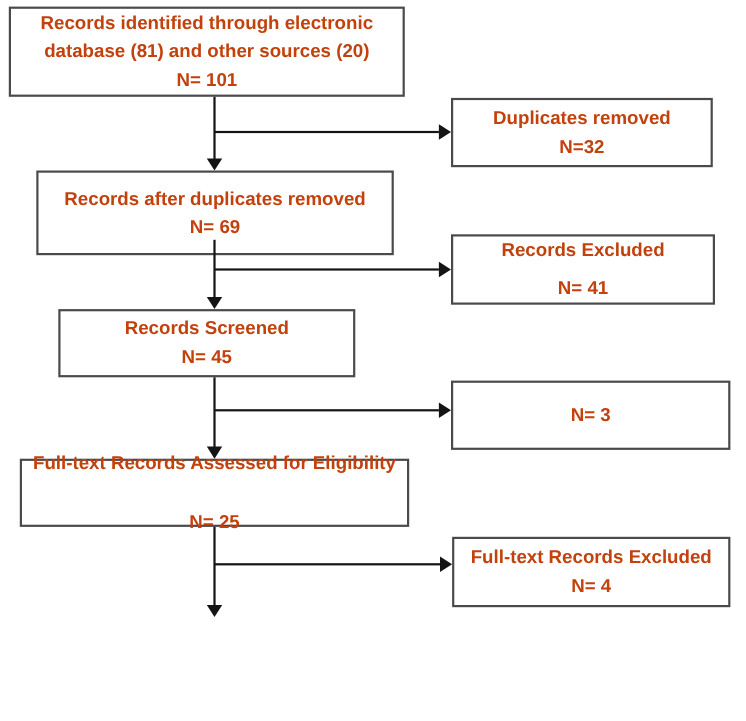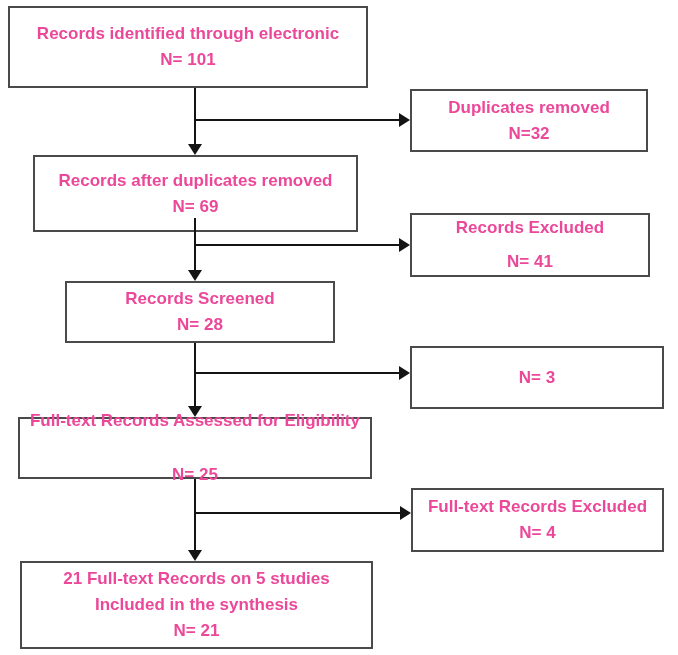--- a/index.html
+++ b/index.html
@@ -18,21 +18,21 @@
   .box {
     position: absolute;
     box-sizing: border-box;
     border: 2px solid #4a4a4a;
     background: #ffffff;
     display: flex;
     flex-direction: column;
     justify-content: center;
     align-items: center;
     text-align: center;
-    color: #ec4899;
+    color: #c2410c;
     font-size: 17px;
     line-height: 26px;
     font-weight: 600;
   }
   .vline {
     position: absolute;
     width: 2px;
     background: #141414;
   }
   .hline {
@@ -57,43 +57,39 @@
     border-left: 11px solid #141414;
   }
 </style>
 </head>
 <body>
 
 <div class="canvas">
 
   <div class="box" style="left:8px; top:6px; width:360px; height:82px;">
     <div>Records identified through electronic</div>
+    <div>database (81) and other sources (20)</div>
     <div>N= 101</div>
   </div>
 
   <div class="box" style="left:33px; top:155px; width:325px; height:77px;">
     <div>Records after duplicates removed</div>
     <div>N= 69</div>
   </div>
 
-  <div class="box" style="left:65px; top:281px; width:270px; height:62px;">
+  <div class="box" style="left:53px; top:281px; width:270px; height:62px;">
     <div>Records Screened</div>
-    <div>N= 28</div>
+    <div>N= 45</div>
   </div>
 
   <div class="box" style="left:18px; top:417px; width:354px; height:62px;gap:28px;">
     <div>Full-text Records Assessed for Eligibility</div>
     <div>N= 25</div>
   </div>
 
-  <div class="box" style="left:20px; top:561px; width:353px; height:88px;">
-    <div>21 Full-text Records on 5 studies</div>
-    <div>Included in the synthesis</div>
-    <div>N= 21</div>
-  </div>
 
   <div class="box" style="left:410px; top:89px; width:238px; height:63px;">
     <div>Duplicates removed</div>
     <div>N=32</div>
   </div>
 
   <div class="box" style="left:410px; top:213px; width:240px; height:64px;justify-content:space-between;">
     <div>Records Excluded</div>
     <div>N= 41</div>
   </div>

